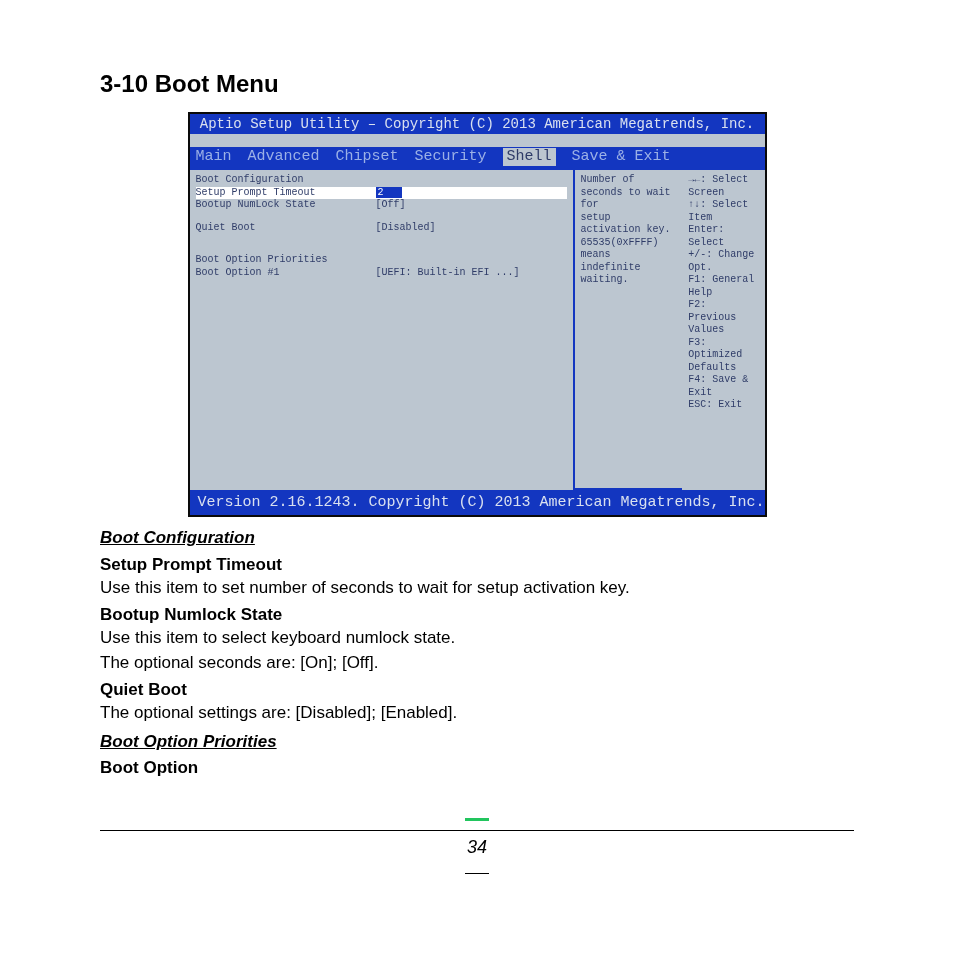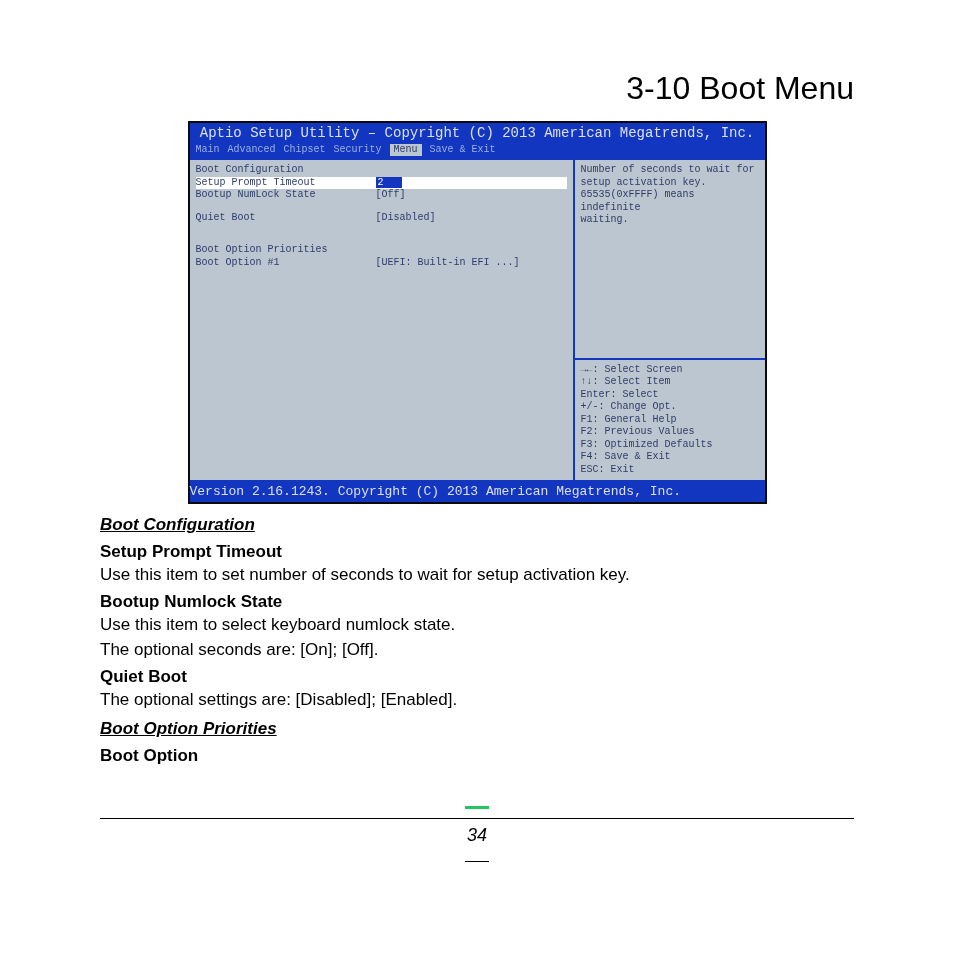--- a/index.html
+++ b/index.html
@@ -9,24 +9,23 @@
     width: 954px;
     height: 954px;
     font-family: Arial, Helvetica, sans-serif;
     color: #000;
   }
   .page {
     padding: 60px 100px 30px 100px;
     box-sizing: border-box;
   }
   .section-title {
-    font-size: 32px;
-    font-weight: normal;
+    font-size: 24px;
+    font-weight: bold;
     margin: 10px 0 14px 0;
-    text-align: right;
   }
   
   .bios-photo {
     width: 575px;
     margin: 0 auto 10px auto;
     background: #0a0a0a;
     padding: 2px;
   }
   .bios-screen {
     background: #bcc6d0;
@@ -40,22 +39,23 @@
     color: #d9e0ef;
     text-align: center;
     padding: 2px 0 0 0;
     font-size: 14px;
   }
   .bios-tabs {
     background: #1336c0;
     color: #9bb0e6;
     padding: 1px 6px 2px 6px;
     display: flex;
-    gap: 8px;
-    font-size: 10px;
+    gap: 16px;
+    font-size: 15px;
+    margin-top: 13px;
   }
   .bios-tabs span { white-space: pre; }
   .bios-tabs .active {
     background: #bcc6d0;
     color: #2f3c68;
     padding: 0 4px;
   }
   .bios-body {
     display: flex;
     border-top: 2px solid #1336c0;
@@ -64,21 +64,21 @@
   }
   .bios-left {
     flex: 1 1 auto;
     border-right: 2px solid #1336c0;
     padding: 4px 6px;
     position: relative;
   }
   .bios-right {
     width: 190px;
     display: flex;
-    flex-direction: column;
+    flex-direction: row;
   }
   .bios-right-top {
     flex: 1 1 auto;
     padding: 4px 6px;
     border-bottom: 2px solid #1336c0;
   }
   .bios-right-bottom {
     padding: 4px 6px;
   }
   .opt-row { display: flex; }
@@ -90,23 +90,23 @@
   }
   .val-input {
     background: #1336c0;
     color: #fff;
     padding: 0 18px 0 2px;
   }
   .blank { height: 10px; }
   .bios-footer {
     background: #1336c0;
     color: #d9e0ef;
-    text-align: left;
+    text-align: right;
     padding: 2px 0;
-    font-size: 13px;
+    font-size: 15px;
   }
 
   
   .doc {
     font-size: 17px;
     line-height: 1.35;
     margin-top: 6px;
   }
   .subhead {
     font-weight: bold;
@@ -144,21 +144,21 @@
   <div class="section-title">3-10 Boot Menu</div>
 
   <div class="bios-photo">
     <div class="bios-screen">
       <div class="bios-header">Aptio Setup Utility – Copyright (C) 2013 American Megatrends, Inc.</div>
       <div class="bios-tabs">
         <span>Main</span>
         <span>Advanced</span>
         <span>Chipset</span>
         <span>Security</span>
-        <span class="active">Menu</span>
+        <span class="active">Shell</span>
         <span>Save &amp; Exit</span>
       </div>
 
       <div class="bios-body">
         <div class="bios-left">
           <div>Boot Configuration</div>
 
           <div class="opt-row opt-selected">
             <div class="opt-label">Setup Prompt Timeout</div>
             <div class="opt-val"><span class="val-input">2</span></div>

